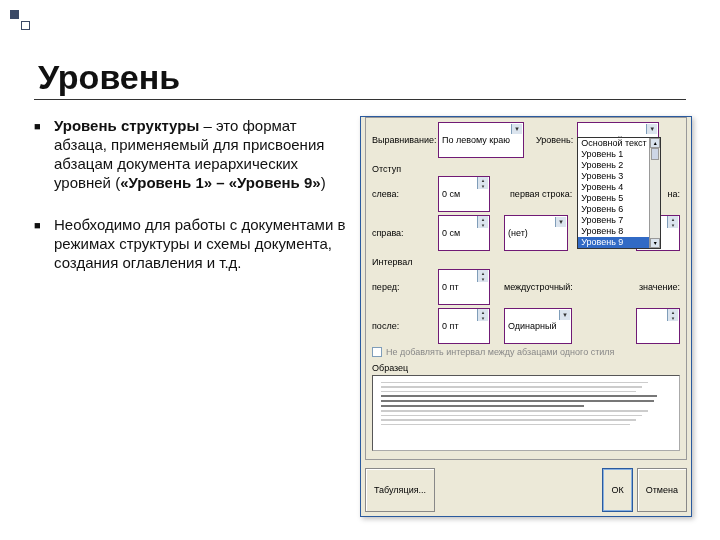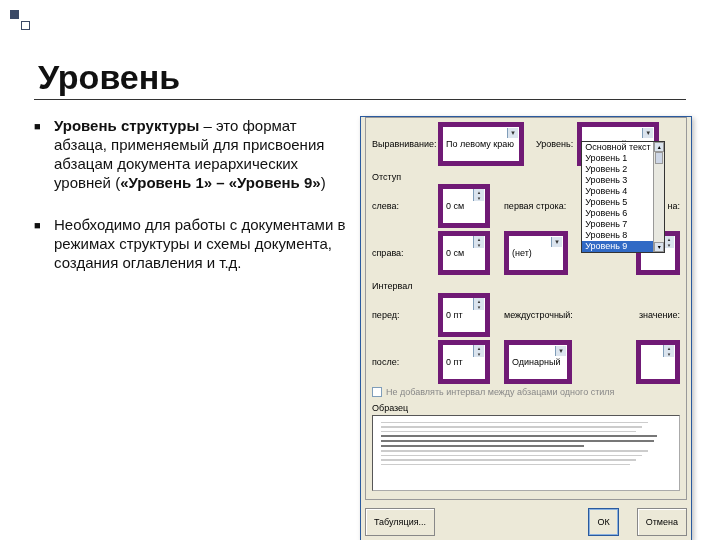--- a/index.html
+++ b/index.html
@@ -21,35 +21,35 @@
   .win { width: 332px; border: 1px solid #2a5a9e; background: #ece9d8; font-size: 9px; font-family: Tahoma, Arial, sans-serif; box-shadow: 2px 2px 5px rgba(0,0,0,.25); }
   .titlebar { height: 20px; background: linear-gradient(#3a78d6,#1d55b8); color: #fff; display: flex; align-items: center; padding: 0 4px; font-weight: bold; font-size: 10px; justify-content: space-between; }
   .titlebar .xbtn { width: 15px; height: 14px; background: #d85b3d; border: 1px solid #fff; color: #fff; font-size: 9px; line-height: 12px; text-align: center; }
   .tabs { display: flex; padding: 4px 4px 0 4px; gap: 2px; }
   .tab { background: #ece9d8; border: 1px solid #999; border-bottom: none; padding: 2px 6px; font-size: 9px; }
   .tab.active { background: #ece9d8; position: relative; }
   .panel { border: 1px solid #999; margin: 0 4px 4px 4px; background: #ece9d8; padding: 4px 6px 6px 6px; }
   .section-label { font-size: 9px; margin: 2px 0 2px 0; }
   .row { display: flex; align-items: center; margin-bottom: 3px; gap: 4px; }
   .lbl { font-size: 9px; flex-shrink: 0; }
-  .dropdown, .spinner, .field { background: #fff; border: 5px solid #701a75; font-size: 9px; padding: 17px 3px; height: 14px; display: flex; align-items: center; position: relative; }
+  .dropdown, .spinner, .field { background: #fff; border: 1px solid #701a75; font-size: 9px; padding: 17px 3px; height: 14px; display: flex; align-items: center; position: relative; }
   .chev { position: absolute; right: 1px; top: 1px; width: 11px; height: 10px; background: #dbe4ee; border-left: 1px solid #7f9db9; font-size: 7px; display:flex; align-items:center; justify-content:center; color:#333; }
   .spin-btns { position: absolute; right: 1px; top: 0; width: 11px; height: 12px; display:flex; flex-direction:column; }
   .spin-btns span { flex:1; background:#dbe4ee; border-left:1px solid #7f9db9; font-size:5px; display:flex; align-items:center; justify-content:center; color:#333; }
   .listbox { position: absolute; background: #fff; border: 1px solid #333; font-size: 9px; width: 84px; z-index: 5; }
   .listbox .opt { padding: 0 3px; height: 11px; line-height: 11px; }
   .listbox .opt.sel { background: #316ac5; color: #fff; }
   .listbox .scroll { position:absolute; right:0; top:0; bottom:0; width:11px; background:#e8e8e0; border-left:1px solid #999;}
   .listbox .scroll .bar{position:absolute;left:1px;right:1px;top:10px;height:12px;background:#cdd6e6;border:1px solid #999;}
   .listbox .scroll .arr{position:absolute;left:0;right:0;height:10px;background:#dbe4ee;border:1px solid #999;font-size:6px;display:flex;align-items:center;justify-content:center;}
   .preview { background: #fff; border: 1px inset #aaa; height: 76px; margin: 2px 0; padding: 6px 8px; }
   .pline { height:1.5px; background:#ccc; margin-bottom:3px; }
   .pline.main { background:#777; height:2px; }
   .btnrow { display:flex; justify-content: space-between; padding: 4px; }
-  .btn { background: #ece9d8; border:1px solid #888; padding: 8px 8px; font-size:9px; box-shadow: inset 1px 1px #fff; }
+  .btn { background: #ece9d8; border:1px solid #888; padding: 16px 8px; font-size:9px; box-shadow: inset 1px 1px #fff; }
   .btn.default { border: 1px solid #2a5a9e; box-shadow: 0 0 0 1px #88b0e0 inset; }
   .cbox { width:10px; height:10px; border:1px solid #7f9db9; background:#fff; display:inline-block; vertical-align:middle; }
 </style>
 </head>
 <body>
 
 <div class="slide">
   <div class="corner"></div>
   <h1 class="title">
     <br>
@@ -107,21 +107,21 @@
           <div class="section-label" style="margin-top:6px">Отступ</div>
           <div class="row">
             <span class="lbl" style="width:62px">слева:</span>
             <div class="spinner" style="width:52px">
                 <span>0 см</span>
                 <div class="spin-btns">
                   <span>▴</span>
                   <span>▾</span>
                 </div>
               </div>
-            <span class="lbl" style="width:64px;margin-left:10px">первая строка:</span>
+            <span class="lbl" style="width:64px;margin-left:16px">первая строка:</span>
             <span class="lbl" style="margin-left:auto">на:</span>
           </div>
           <div class="row">
             <span class="lbl" style="width:62px">справа:</span>
             <div class="spinner" style="width:52px">
                 <span>0 см</span>
                 <div class="spin-btns">
                   <span>▴</span>
                   <span>▾</span>
                 </div>
@@ -185,21 +185,21 @@
               <div class="pline main" style="width:94%"></div>
               <div class="pline main" style="width:70%"></div>
             <div class="pline" style="width:92%"></div>
               <div class="pline" style="width:90%"></div>
               <div class="pline" style="width:88%"></div>
               <div class="pline" style="width:86%"></div>
           </div>
         </div>
         <div class="btnrow">
           <div class="btn">Табуляция...</div>
-          <div style="display:flex;gap:18px">
+          <div style="display:flex;gap:4px">
             <div class="btn default">ОК</div>
             <div class="btn">Отмена</div>
           </div>
         </div>
       </div>
     </div>
   </div>
 </div>
 
 </body></html>

